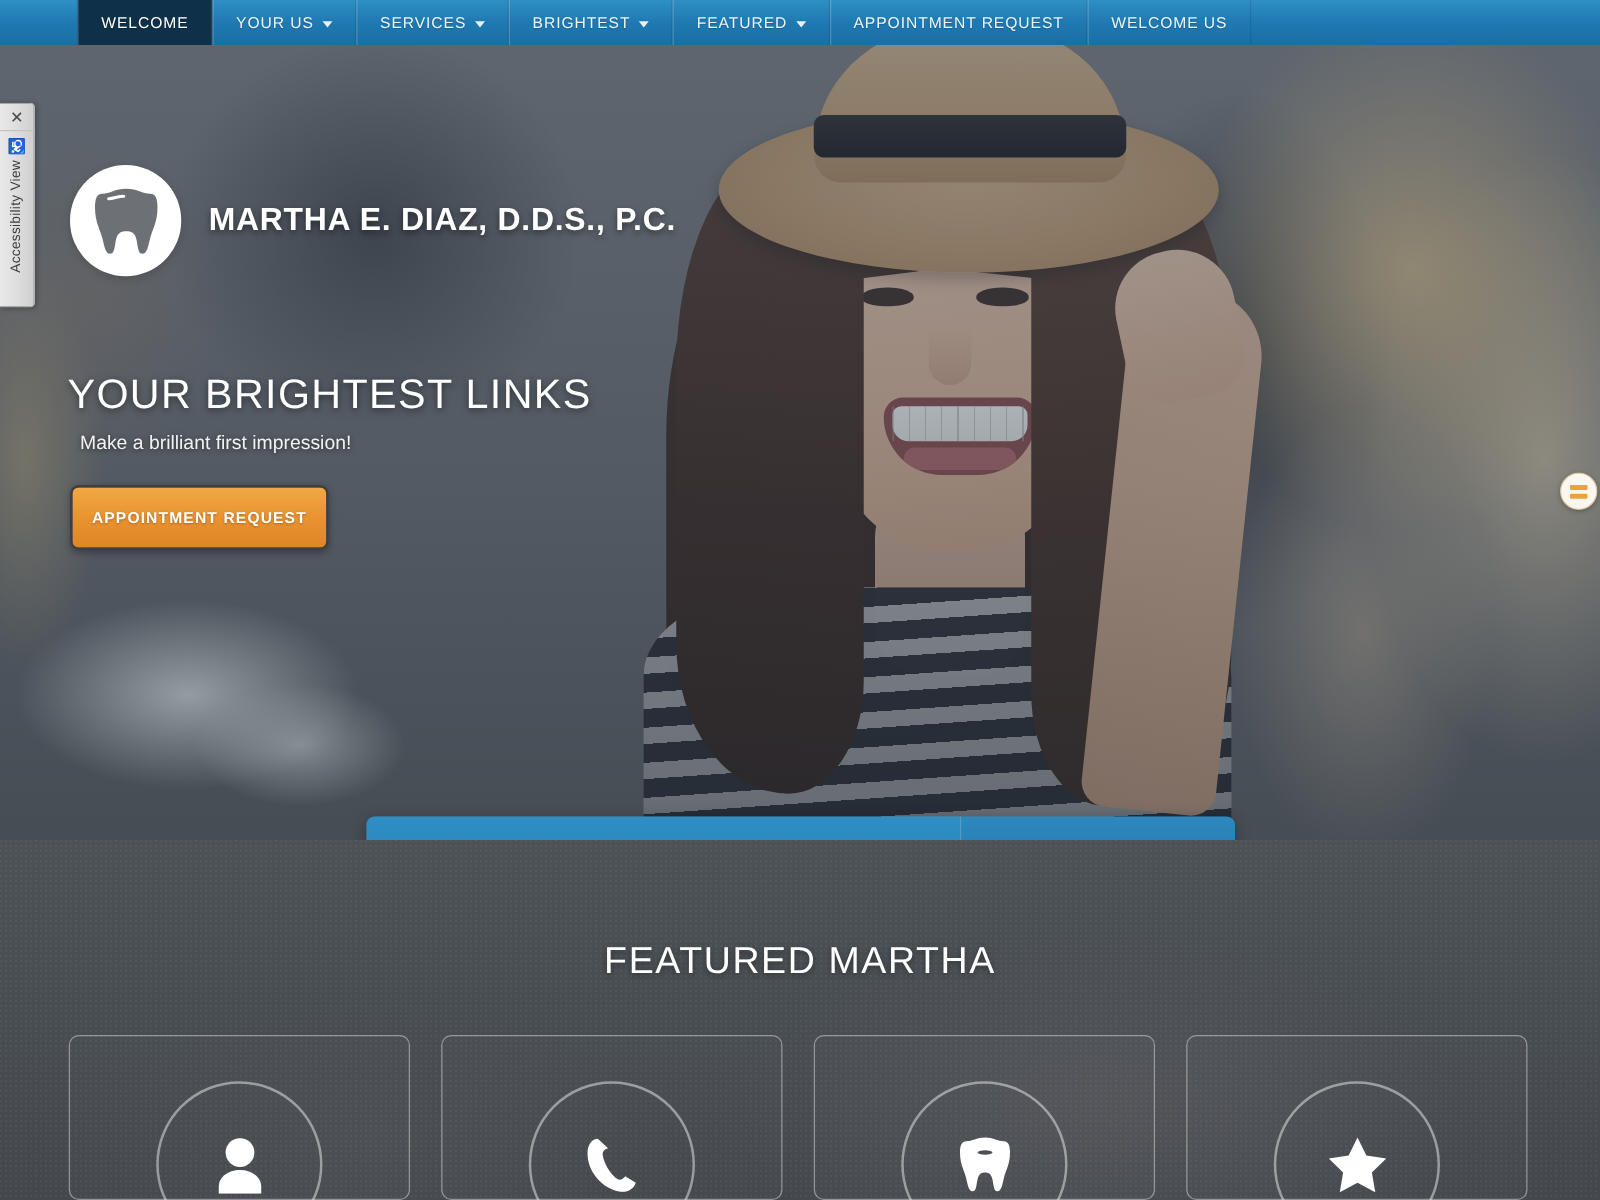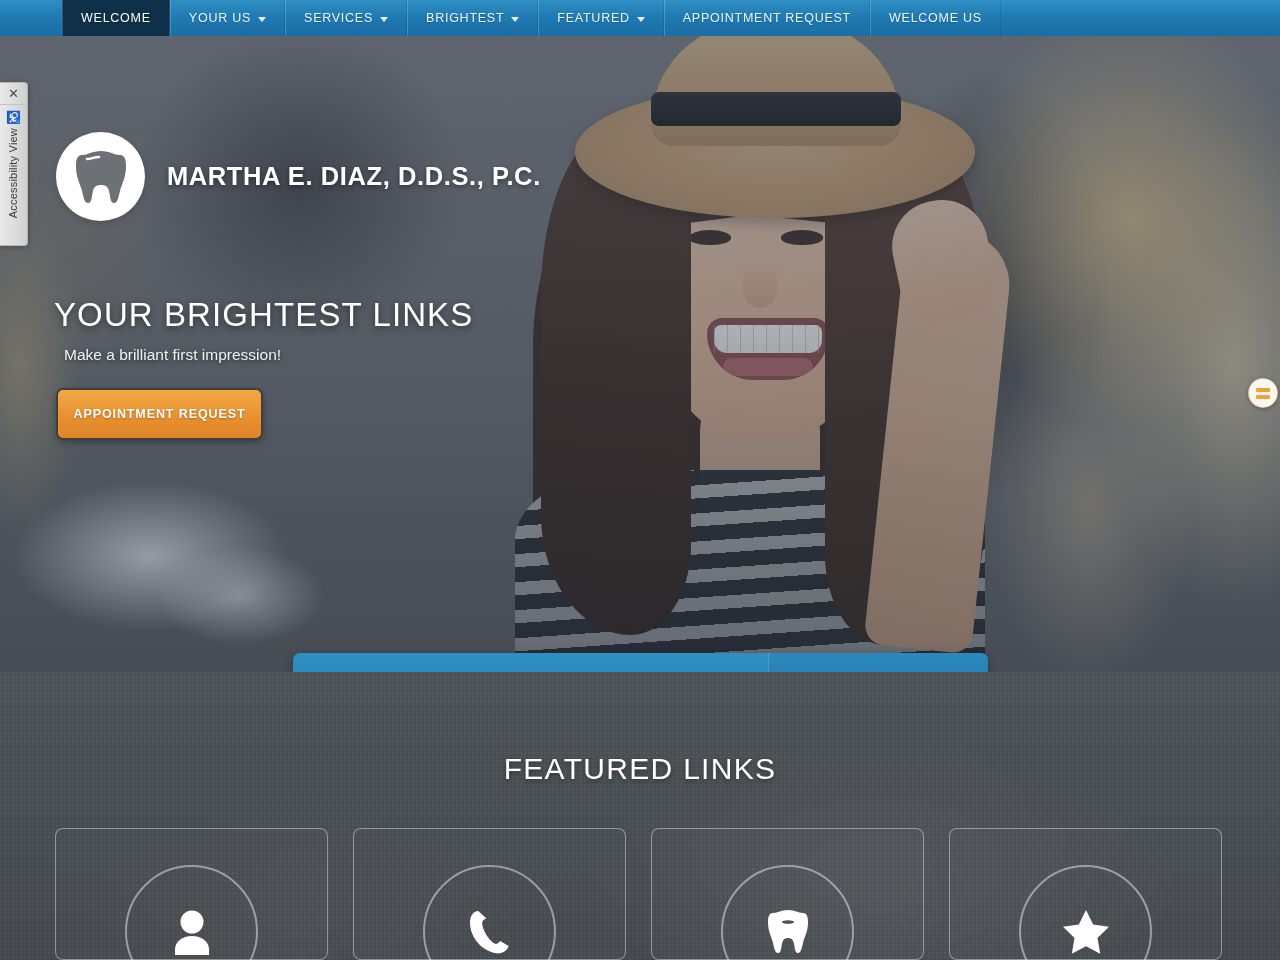--- a/index.html
+++ b/index.html
@@ -493,21 +493,21 @@
     <div id="a11y-label">Accessibility View</div>
   </div>
 </div>
 
 <div id="side-widget">
   <i></i>
   <i></i>
 </div>
 
 <div id="featured"></div>
-<div id="featured-title">FEATURED LINKS</div>
+<div id="featured-title">FEATURED MARTHA</div>
 
 <div id="cards">
   <div class="card">
     <div class="card-ring">
       <svg width="42" height="46" viewBox="0 0 42 46">
         <circle cx="21" cy="13" r="11.5" fill="#ffffff"></circle>
         <path d="M21 27c-9.5 0-17 5.5-17 13.5V46h34v-5.5C38 32.5 30.5 27 21 27z" fill="#ffffff"></path>
       </svg>
     </div>
   </div>

